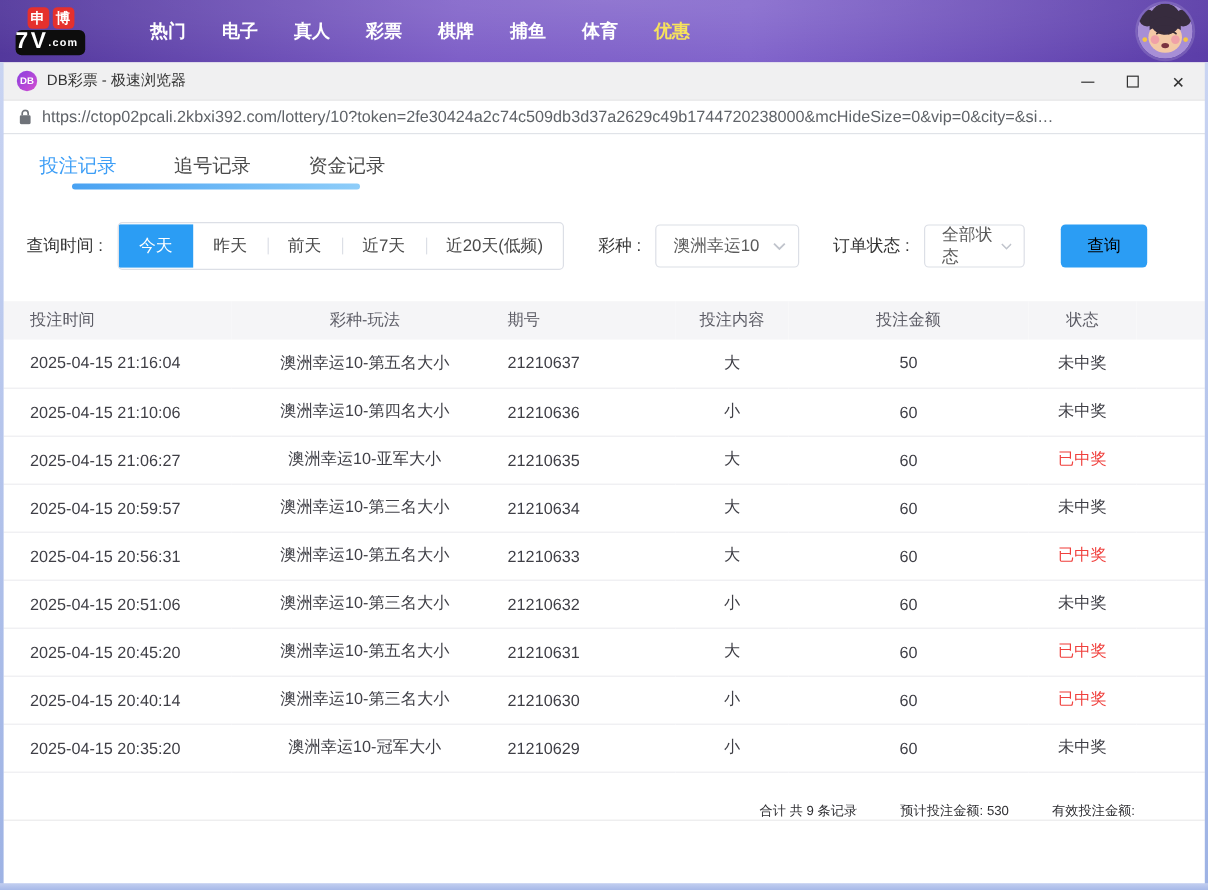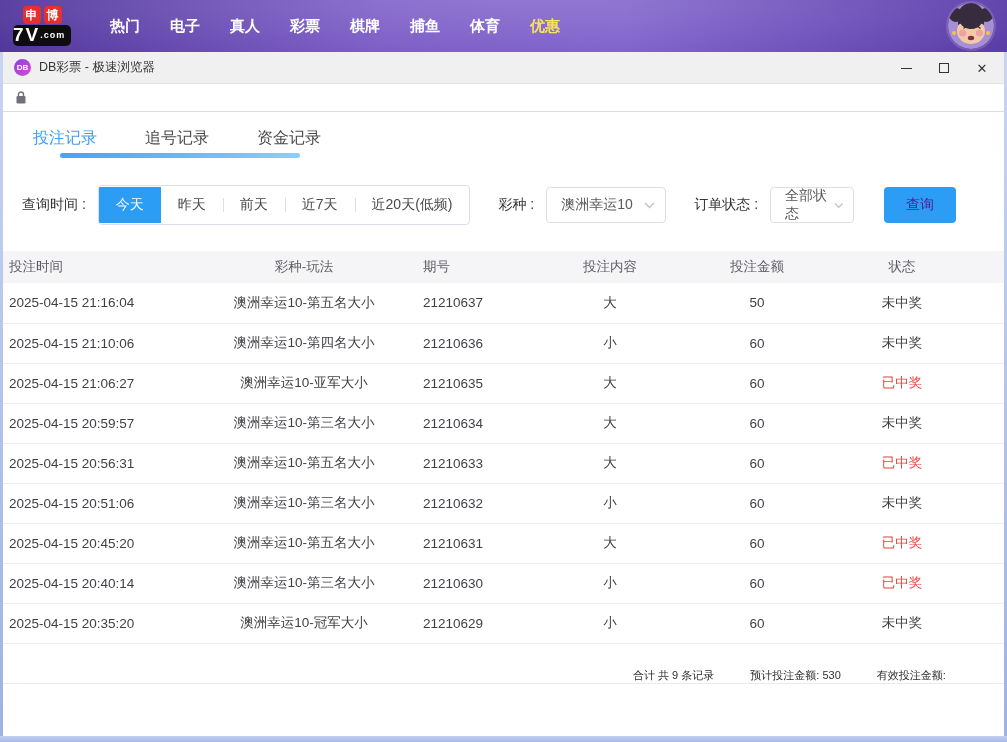--- a/index.html
+++ b/index.html
@@ -14,21 +14,21 @@
     display:flex; align-items:center; }
   .logo { display:flex; flex-direction:column; align-items:center; margin-left:13px; cursor:pointer; }
   .logo-badges { display:flex; gap:3px; margin-bottom:1px; }
   .logo-badge { width:18px; height:18px; background:#e5302d; border-radius:4px; color:#fff;
     font-size:12px; font-weight:700; display:flex; align-items:center; justify-content:center; }
   .logo-black { background:#0d0d0d; border-radius:5px; width:58px; padding:1px 0 2px;
     display:flex; align-items:center; }
   .logo-main { color:#fff; font-size:19px; font-weight:900; line-height:18px; letter-spacing:2px; }
   .logo-sub { color:#fff; font-size:9px; font-weight:700; line-height:8px; letter-spacing:1px; }
   .nav-items { display:flex; margin-left:24px; }
-  .nav-item { width:60px; text-align:center; color:#ffffff; font-size:15px; font-weight:700; cursor:pointer; }
+  .nav-item { width:60px; text-align:right; color:#ffffff; font-size:15px; font-weight:700; cursor:pointer; }
   .nav-item.highlight { color:#f7e35c; }
   .avatar { position:absolute; right:13px; top:3px; width:46px; height:46px; border-radius:50%;
     overflow:hidden; cursor:pointer; box-shadow:0 0 0 2px rgba(255,255,255,.15); }
 
   
   .titlebar { position:absolute; top:52px; left:0; width:100%; height:32px; background:#f0f0f1;
     border-bottom:1px solid #e3e3e5; display:flex; align-items:center; }
   .app-icon { width:17px; height:17px; border-radius:50%; margin-left:14px;
     background:linear-gradient(135deg,#8a3fe0,#d44fd0); color:#fff; font-size:8px; font-weight:700;
     display:flex; align-items:center; justify-content:center; }
@@ -70,28 +70,28 @@
     color:#4a4a4a; cursor:pointer; position:relative; }
   .time-opt.sep::before { content:""; position:absolute; left:0; top:11px; height:14px;
     border-left:1px solid #dcdfe6; }
   .time-opt.active { background:#2b9df4; color:#fff; }
   .gap-lg { margin-left:28px; }
   .select { height:36px; border:1px solid #dcdfe6; border-radius:4px; display:flex; align-items:center;
     justify-content:space-between; padding:0 10px 0 14px; font-size:14px; color:#5a5a5a; cursor:pointer;
     background:#fff; }
   .select-lottery { width:120px; }
   .select-status { width:84px; }
-  .query-btn { margin-left:30px; width:72px; height:36px; background:#2b9df4; color:#4c1d95; border:none;
+  .query-btn { margin-left:30px; width:72px; height:36px; background:#2b9df4; color:#000000; border:none;
     border-radius:4px; font-size:14px; cursor:pointer; font-family:inherit; }
 
   
   .bet-table { width:100%; border-collapse:collapse; table-layout:fixed; margin-top:28px; }
   .bet-table th { height:32px; background:#f5f5f7; font-weight:400; font-size:13.5px; color:#5d5d66; }
   .bet-table td { height:40px; font-size:13.5px; color:#3f3f46; border-bottom:1px solid #ededf1; }
-  .col-time   { text-align:left; padding-left:6px; }
+  .col-time   { text-align:left; padding-left:22px; }
   .col-play   { text-align:center; }
   .col-period { text-align:left; padding-left:8px; }
   .col-content{ text-align:center; }
   .col-amount { text-align:center; }
   .col-status { text-align:center; }
   td.won { color:#f0413e; }
 
   
   .table-footer { height:40px; display:flex; align-items:flex-end; white-space:nowrap;
     border-bottom:1px solid #eaeaec; font-size:11px; color:#2f2f33; }
@@ -157,20 +157,21 @@
           <div class="glyph-close">✕</div>
         </div>
     </div>
   </div>
 
   <div class="urlbar">
     <svg class="lock" width="10" height="13" viewBox="0 0 10 13">
       <rect x="0.5" y="5" width="9" height="7.5" rx="1.2" fill="#6f7379"></rect>
       <path d="M2.5 5 V3.5 a2.5 2.5 0 0 1 5 0 V5" fill="none" stroke="#6f7379" stroke-width="1.4"></path>
     </svg>
+    <div class="url-text">https://ctop02pcali.2kbxi392.com/lottery/10?token=2fe30424a2c74c509db3d37a2629c49b1744720238000&amp;mcHideSize=0&amp;vip=0&amp;city=&amp;si…</div>
   </div>
 
   <div class="content">
 
     <div class="tabs">
       <div class="tab active">投注记录</div>
       <div class="tab">追号记录</div>
       <div class="tab">资金记录</div>
       <div class="tab-underline"></div>
     </div>

